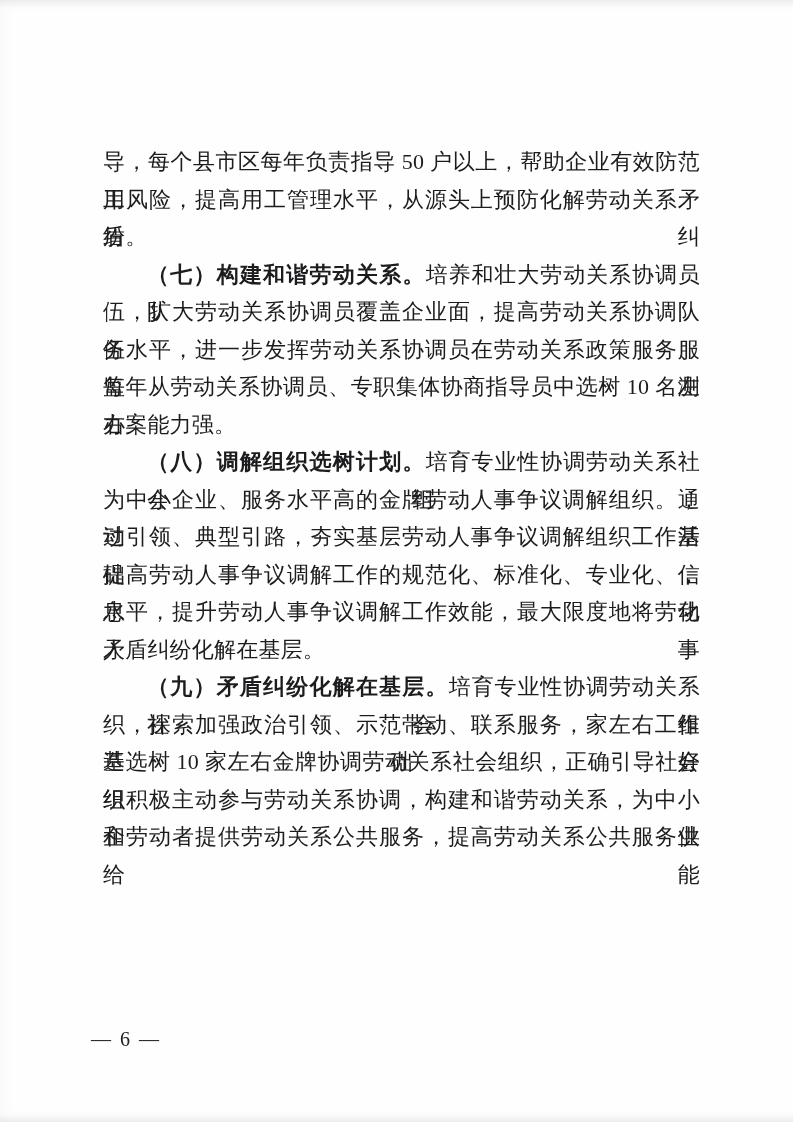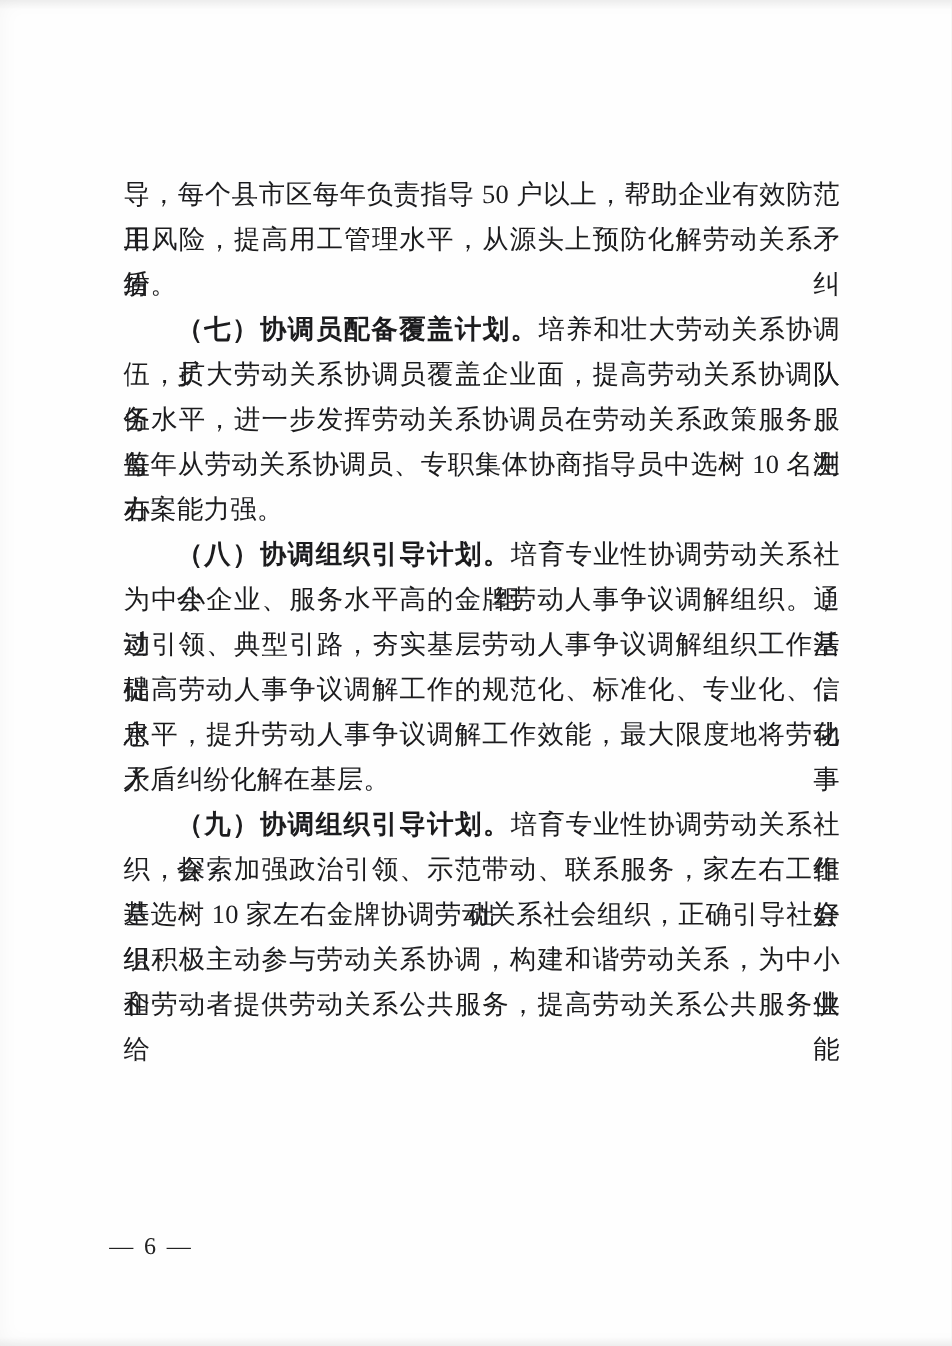--- a/index.html
+++ b/index.html
@@ -76,32 +76,32 @@
 </style>
 </head>
 <body>
 
 <div class="page">
   <div class="scan-edge-top"></div>
   <div class="text-block">
       <div class="line fill"><span>导，每个县市区每年负责指导 50 户以上，帮助企业有效防范用</span></div>
       <div class="line fill"><span>工风险，提高用工管理水平，从源头上预防化解劳动关系矛盾纠</span></div>
       <div class="line"><span>纷。</span></div>
-      <div class="line indent fill"><span class="seg-bold">（七）协调员配备覆盖计划。</span><span>培养和壮大劳动关系协调员队</span></div>
+      <div class="line indent fill"><span class="seg-bold">（七）构建和谐劳动关系。</span><span>培养和壮大劳动关系协调员队</span></div>
       <div class="line fill"><span>伍，扩大劳动关系协调员覆盖企业面，提高劳动关系协调队伍服</span></div>
       <div class="line fill"><span>务水平，进一步发挥劳动关系协调员在劳动关系政策服务、监测</span></div>
       <div class="line fill"><span>每年从劳动关系协调员、专职集体协商指导员中选树 10 名左右</span></div>
       <div class="line"><span>办案能力强。</span></div>
-      <div class="line indent fill"><span class="seg-bold">（八）协调组织引导计划。</span><span>培育专业性协调劳动关系社会组，</span></div>
+      <div class="line indent fill"><span class="seg-bold">（八）调解组织选树计划。</span><span>培育专业性协调劳动关系社会组，</span></div>
       <div class="line fill"><span>为中小企业、服务水平高的金牌劳动人事争议调解组织。通过活</span></div>
       <div class="line fill"><span>动引领、典型引路，夯实基层劳动人事争议调解组织工作基础，</span></div>
       <div class="line fill"><span>提高劳动人事争议调解工作的规范化、标准化、专业化、信息化</span></div>
       <div class="line fill"><span>水平，提升劳动人事争议调解工作效能，最大限度地将劳动人事</span></div>
       <div class="line"><span>矛盾纠纷化解在基层。</span></div>
-      <div class="line indent fill"><span class="seg-bold">（九）协调组织引导计划。</span><span>培育专业性协调劳动关系社会组</span></div>
+      <div class="line indent fill"><span class="seg-bold">（九）矛盾纠纷化解在基层。</span><span>培育专业性协调劳动关系社会组</span></div>
       <div class="line fill"><span>织，探索加强政治引领、示范带动、联系服务，家左右工作基础好</span></div>
       <div class="line fill"><span>造选树 10 家左右金牌协调劳动关系社会组织，正确引导社会组</span></div>
       <div class="line fill"><span>织积极主动参与劳动关系协调，构建和谐劳动关系，为中小企业</span></div>
       <div class="line fill"><span>和劳动者提供劳动关系公共服务，提高劳动关系公共服务供给能</span></div>
     </div>
   <div class="page-number">— 6 —</div>
   <div class="scan-edge-bottom"></div>
 </div>
 
 </body></html>

